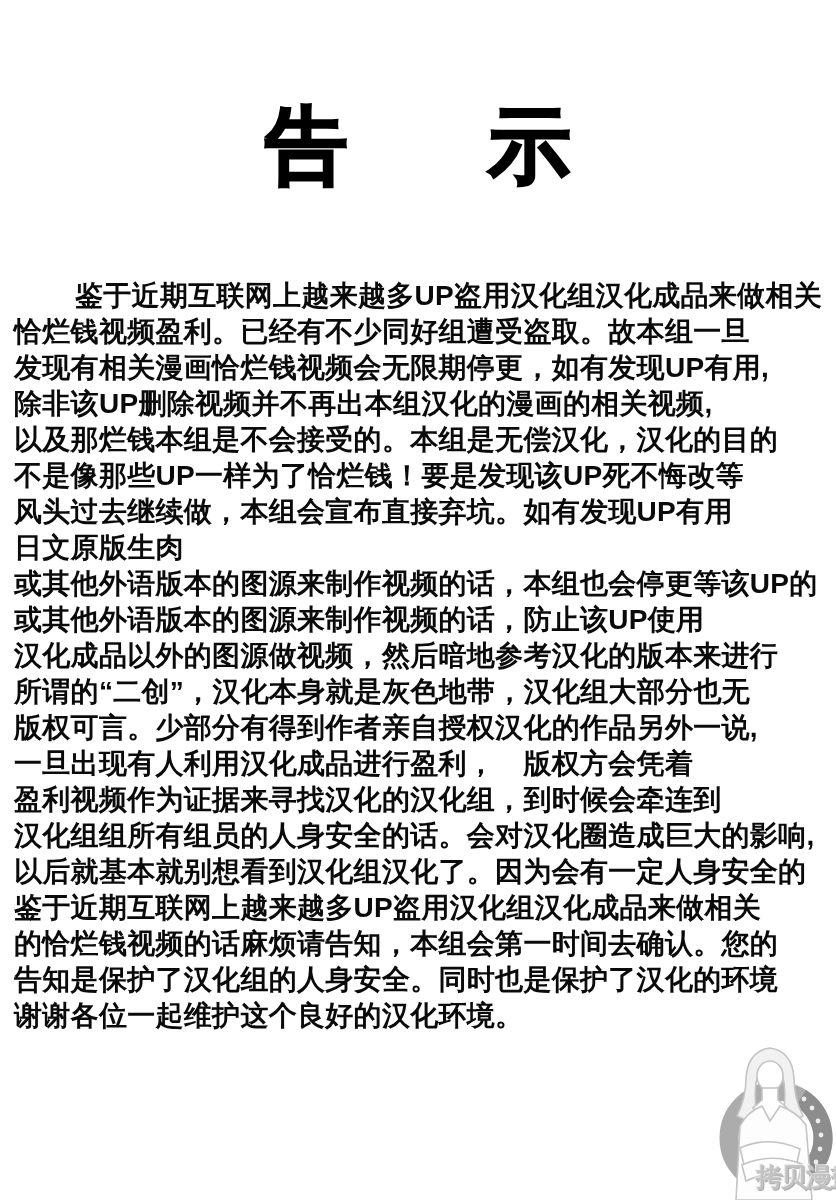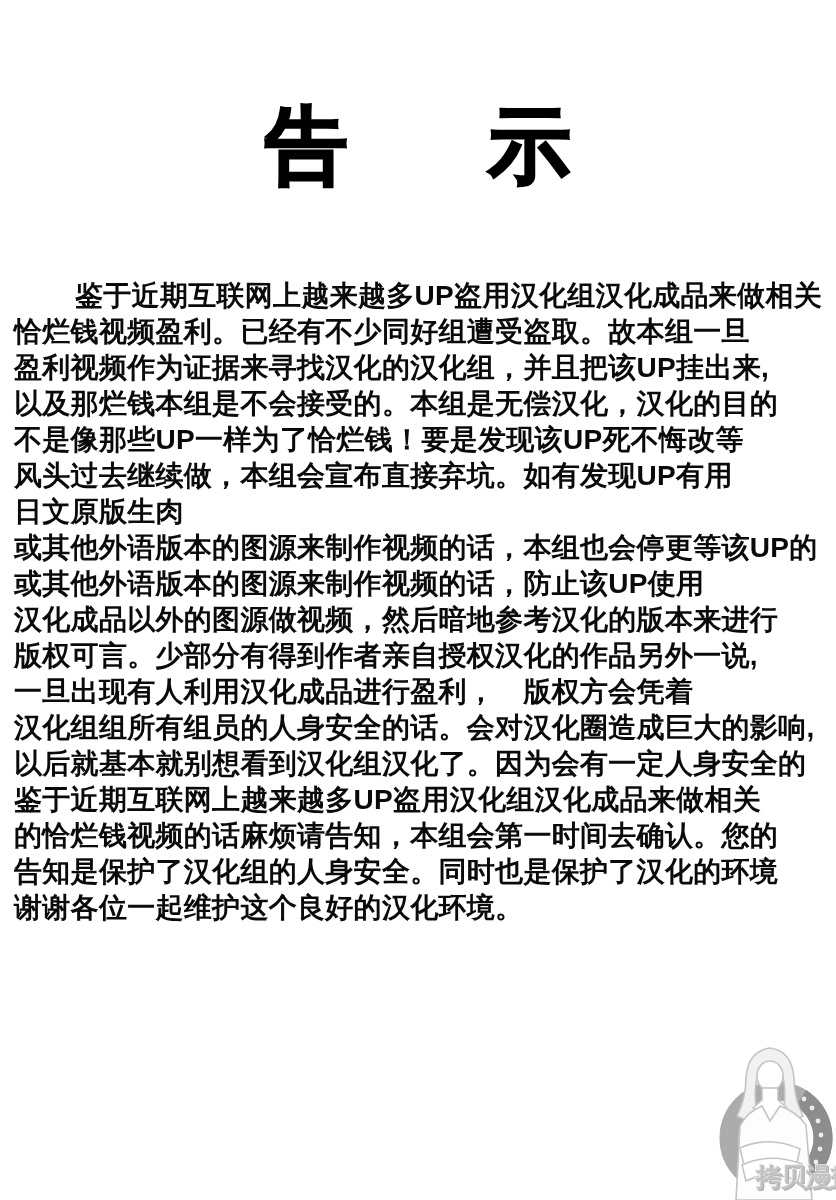--- a/index.html
+++ b/index.html
@@ -72,30 +72,33 @@
 <div class="page">
 
   <h1 class="title">
     <span class="title-char">告</span>
     <span class="title-char">示</span>
   </h1>
 
   <div class="body-text">
     <div class="notice-line indent">鉴于近期互联网上越来越多UP盗用汉化组汉化成品来做相关</div>
     <div class="notice-line">恰烂钱视频盈利。已经有不少同好组遭受盗取。故本组一旦</div>
-    <div class="notice-line">盈利视频作为证据来寻找汉化的汉化组，并且把该UP挂出来,</div>
+    <div class="notice-line">发现有相关漫画恰烂钱视频会无限期停更，如有发现UP有用,</div>
+    <div class="notice-line">除非该UP删除视频并不再出本组汉化的漫画的相关视频,</div>
     <div class="notice-line">以及那烂钱本组是不会接受的。本组是无偿汉化，汉化的目的</div>
     <div class="notice-line">不是像那些UP一样为了恰烂钱！要是发现该UP死不悔改等</div>
     <div class="notice-line">风头过去继续做，本组会宣布直接弃坑。如有发现UP有用</div>
     <div class="notice-line">日文原版生肉</div>
     <div class="notice-line">或其他外语版本的图源来制作视频的话，本组也会停更等该UP的</div>
     <div class="notice-line">或其他外语版本的图源来制作视频的话，防止该UP使用</div>
     <div class="notice-line">汉化成品以外的图源做视频，然后暗地参考汉化的版本来进行</div>
+    <div class="notice-line">所谓的“二创”，汉化本身就是灰色地带，汉化组大部分也无</div>
     <div class="notice-line">版权可言。少部分有得到作者亲自授权汉化的作品另外一说,</div>
     <div class="notice-line">一旦出现有人利用汉化成品进行盈利，　版权方会凭着</div>
+    <div class="notice-line">盈利视频作为证据来寻找汉化的汉化组，到时候会牵连到</div>
     <div class="notice-line">汉化组组所有组员的人身安全的话。会对汉化圈造成巨大的影响,</div>
     <div class="notice-line">以后就基本就别想看到汉化组汉化了。因为会有一定人身安全的</div>
     <div class="notice-line">鉴于近期互联网上越来越多UP盗用汉化组汉化成品来做相关</div>
     <div class="notice-line">的恰烂钱视频的话麻烦请告知，本组会第一时间去确认。您的</div>
     <div class="notice-line">告知是保护了汉化组的人身安全。同时也是保护了汉化的环境</div>
     <div class="notice-line">谢谢各位一起维护这个良好的汉化环境。</div>
   </div>
 
   <div class="watermark">
     <svg width="130" height="172" viewBox="0 0 130 172">

